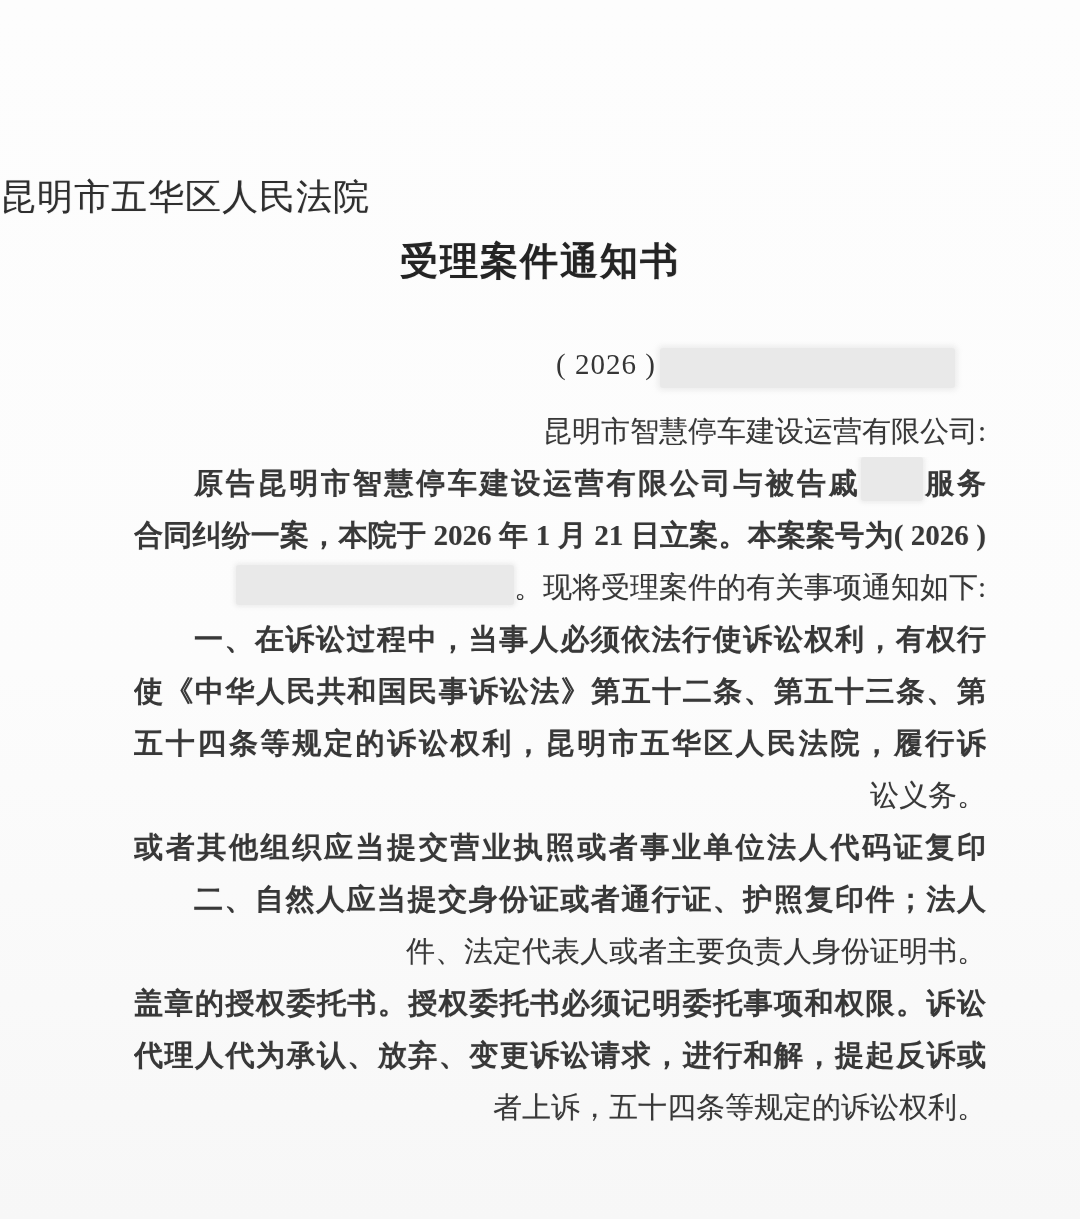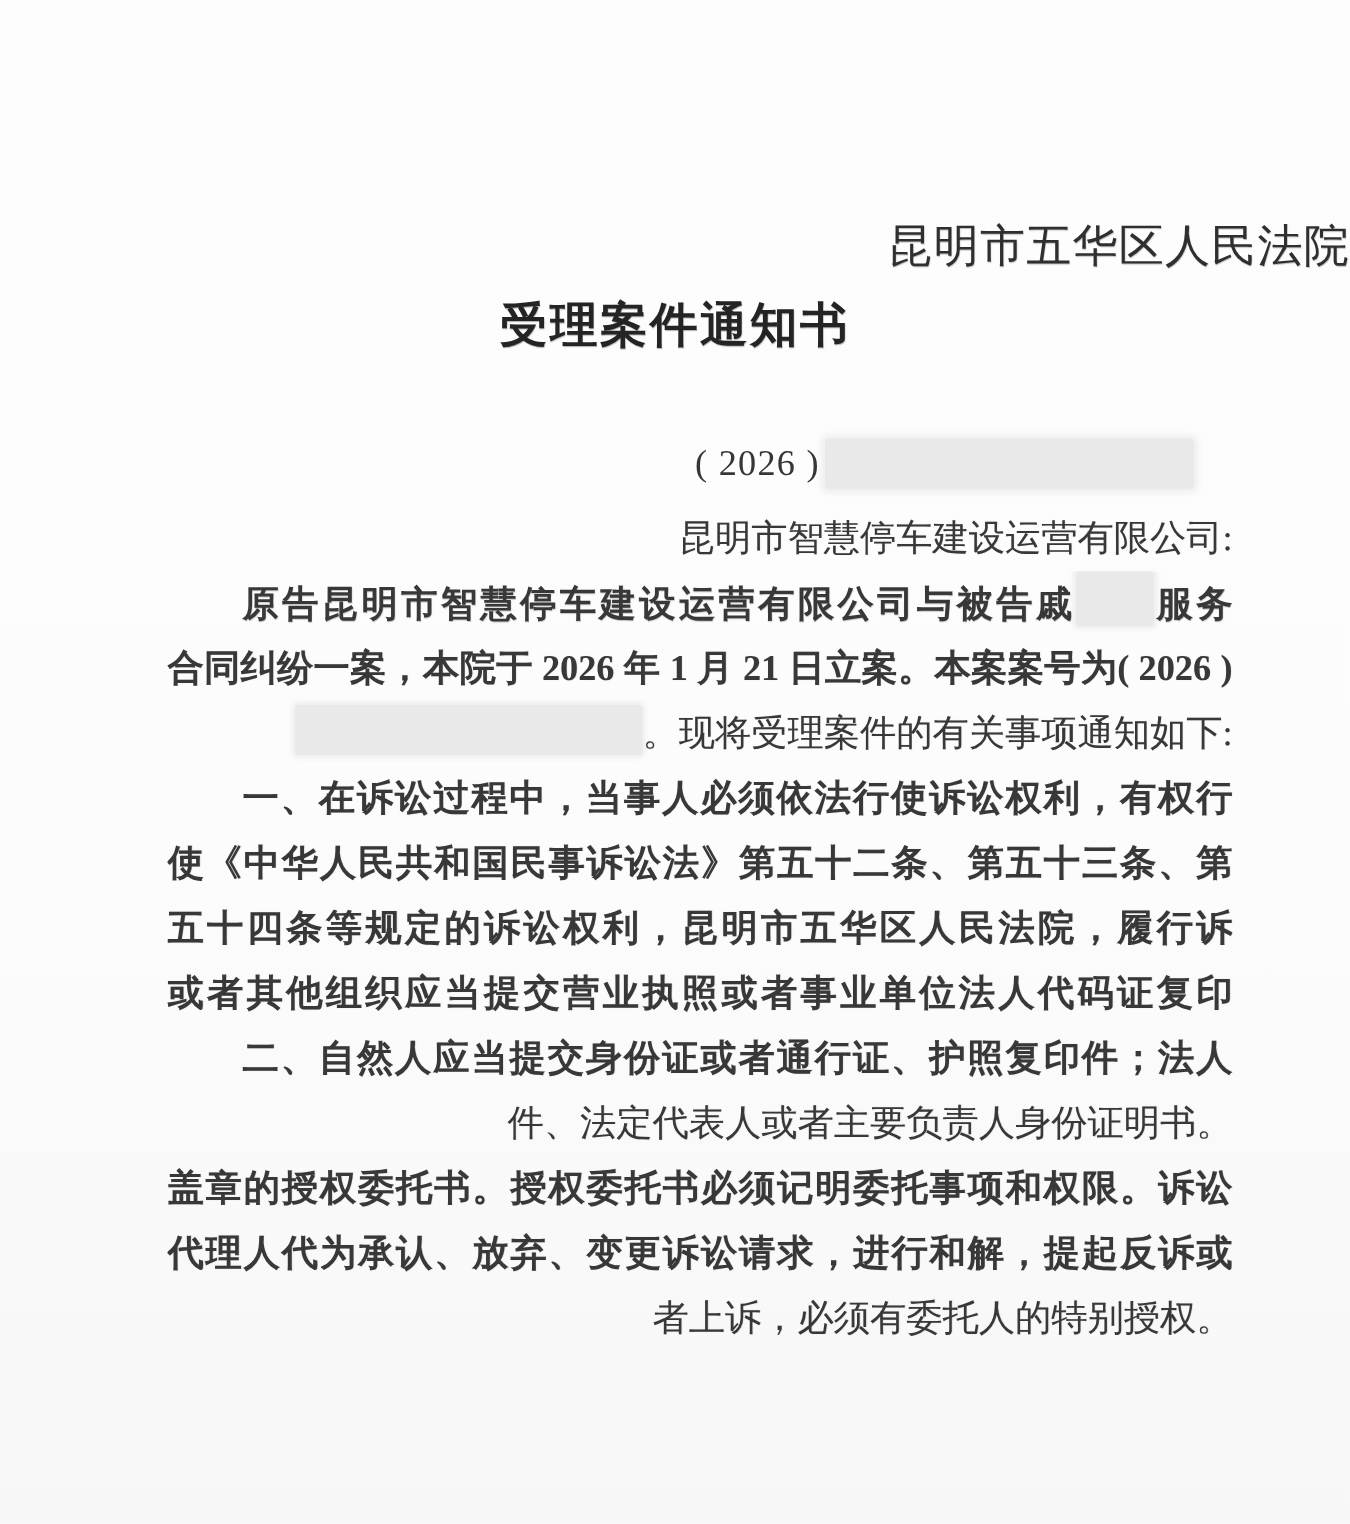--- a/index.html
+++ b/index.html
@@ -7,41 +7,41 @@
     position: relative;
     width: 1080px;
     height: 1219px;
     overflow: hidden;
     background: linear-gradient(180deg, #fdfdfd 0%, #fcfcfc 55%, #f7f7f7 100%);
     font-family: "Liberation Serif", "DejaVu Serif", serif;
     color: #333333;
   }
   .court-name {
     margin: 174px 0 0 0;
-    text-align: right;
+    text-align: left;
     font-size: 36px;
     line-height: 46px;
     font-weight: normal;
     letter-spacing: 1px;
     color: #2f2f2f;
     text-shadow: 0.4px 0.4px 0.8px rgba(70,70,70,0.35);
   }
   .doc-title {
     margin: 16px 0 0 0;
     text-align: center;
     font-size: 38px;
     line-height: 50px;
     font-weight: bold;
     letter-spacing: 2px;
     color: #242424;
     text-shadow: 0.4px 0.4px 0.8px rgba(60,60,60,0.4);
   }
   .case-line {
     display: flex;
-    align-items: center;
+    align-items: flex-start;
     margin: 62px 0 0 556px;
     height: 46px;
   }
   .case-year {
     font-size: 29px;
     letter-spacing: 1px;
     color: #363636;
     white-space: pre;
   }
   .redact {
@@ -89,21 +89,22 @@
   </div>
 
   <div class="doc-body">
       <div class="line"><span>昆明市智慧停车建设运营有限公司:</span></div>
       <div class="line ind j"><span>原告昆明市智慧停车建设运营有限公司与被告戚</span><span class="redact" style="width: 62px; height: 44px;"></span><span>服务</span></div>
       <div class="line j"><span>合同纠纷一案，本院于 2026 年 1 月 21 日立案。本案案号为( 2026 )</span></div>
       <div class="line"><span class="redact" style="width: 278px; height: 40px;"></span><span>。现将受理案件的有关事项通知如下:</span></div>
       <div class="line ind j"><span>一、在诉讼过程中，当事人必须依法行使诉讼权利，有权行</span></div>
       <div class="line j"><span>使《中华人民共和国民事诉讼法》第五十二条、第五十三条、第</span></div>
       <div class="line j"><span>五十四条等规定的诉讼权利，昆明市五华区人民法院，履行诉</span></div>
+      <div class="line"><span>讼义务。</span></div>
       <div class="line j"><span>或者其他组织应当提交营业执照或者事业单位法人代码证复印</span></div>
       <div class="line ind j"><span>二、自然人应当提交身份证或者通行证、护照复印件；法人</span></div>
       <div class="line"><span>件、法定代表人或者主要负责人身份证明书。</span></div>
       <div class="line j"><span>盖章的授权委托书。授权委托书必须记明委托事项和权限。诉讼</span></div>
       <div class="line j"><span>代理人代为承认、放弃、变更诉讼请求，进行和解，提起反诉或</span></div>
-      <div class="line"><span>者上诉，必须有委托人的特别授权。</span></div>
+      <div class="line"><span>者上诉，五十四条等规定的诉讼权利。</span></div>
     </div>
 
 </div>
 
 </body></html>

